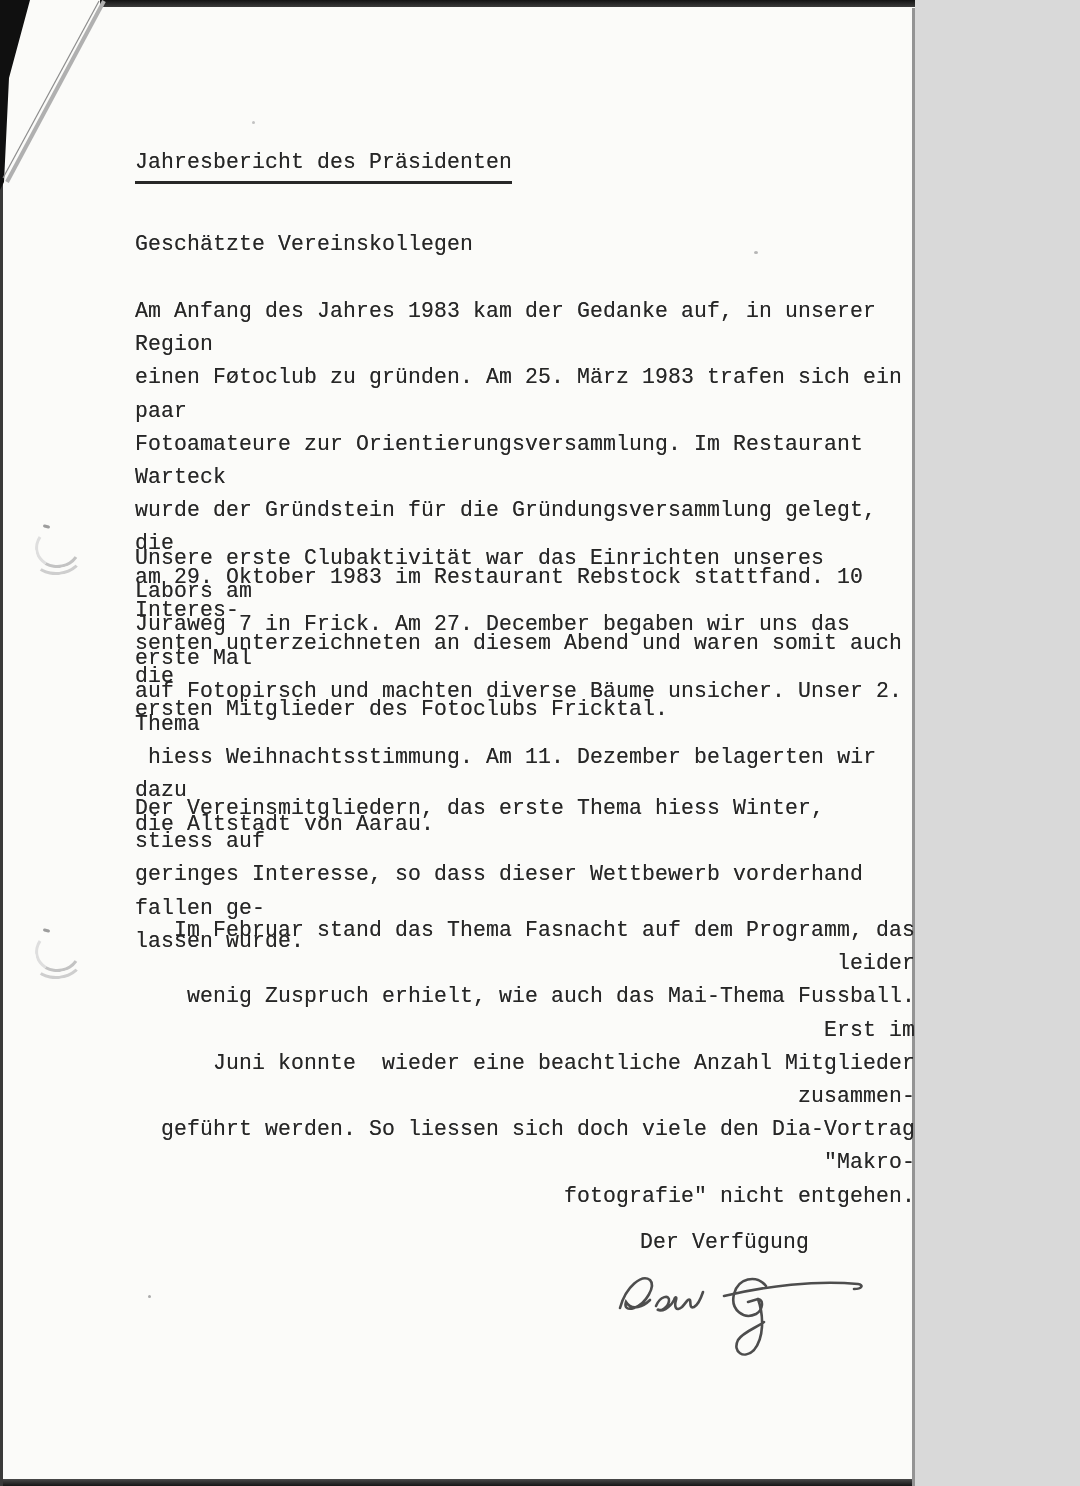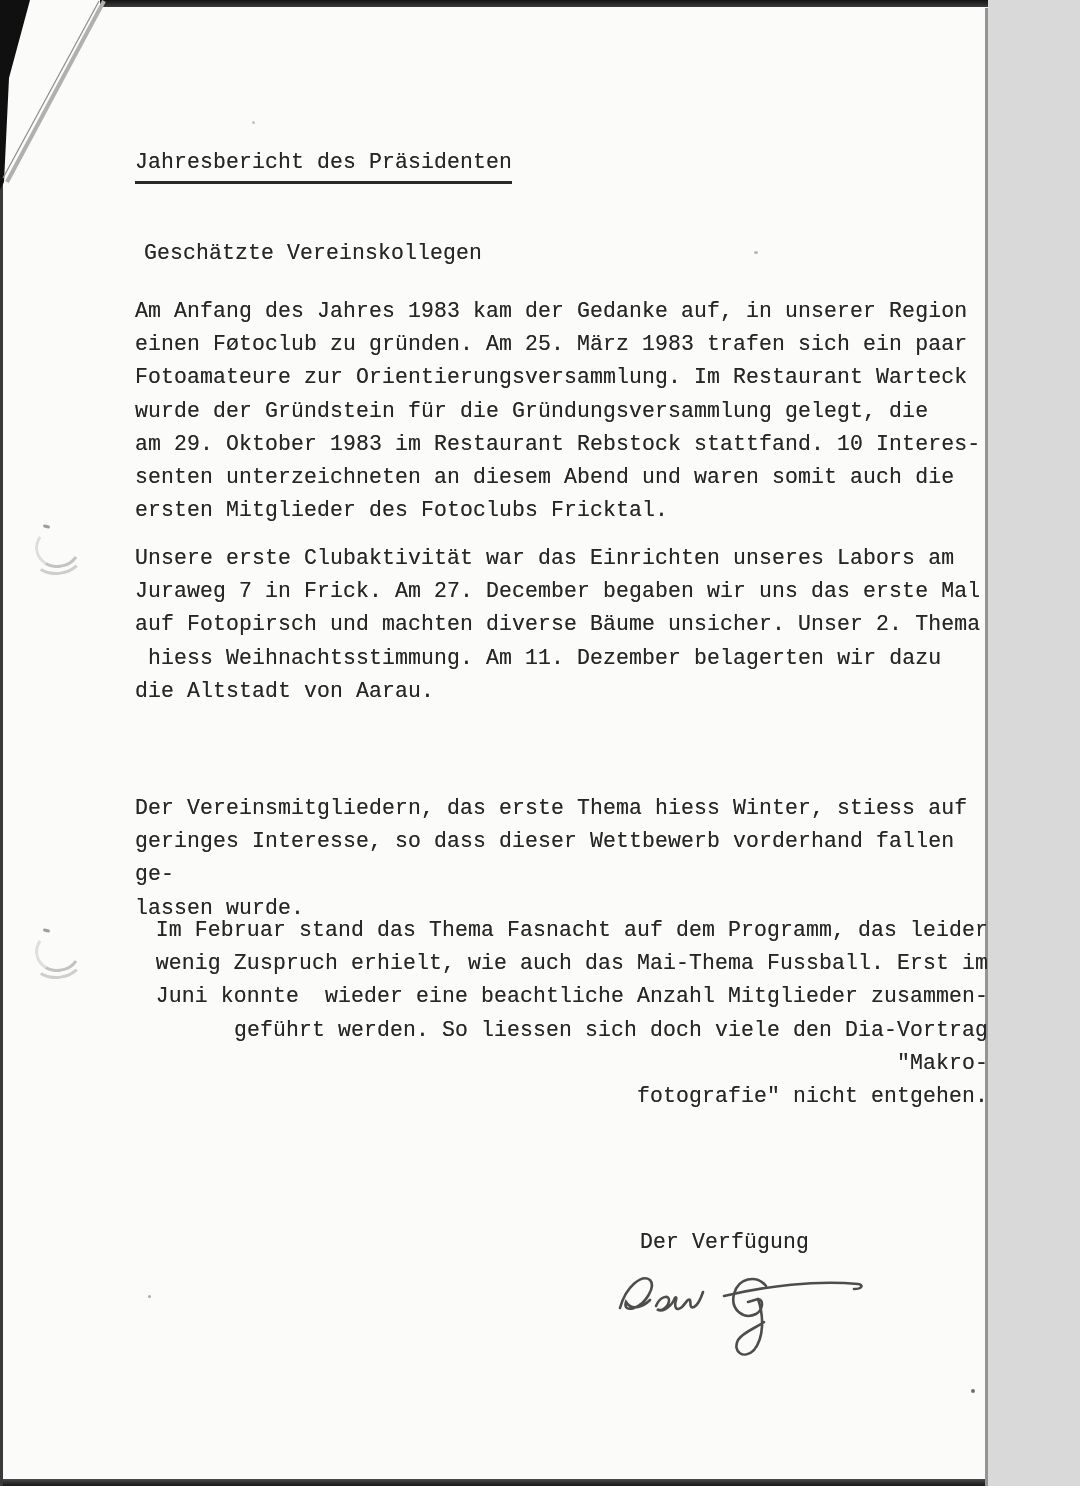--- a/index.html
+++ b/index.html
@@ -1,19 +1,19 @@
 <!DOCTYPE html>
 <html><head>
 <meta charset="utf-8">
 <style>
   html, body { margin: 0; padding: 0; background: #d9d9d9; }
 
   .scan {
     position: relative;
-    width: 988px;
+    width: 915px;
     height: 1486px;
     background: #fbfbf9;
     overflow: hidden;
     font-family: "Liberation Mono", "DejaVu Sans Mono", monospace;
     color: #262626;
   }
 
   
   .txt {
     position: absolute;
@@ -28,21 +28,21 @@
   .doc-title {
     top: 146px;
     font-weight: normal;
     margin: 0;
   }
   .doc-title .u {
     border-bottom: 3px solid #282828;
     padding-bottom: 7px;
   }
 
-  .salutation { top: 237px; margin-left: 9px; }
+  .salutation { top: 228px; }
   .p1 { top: 295px; }
   .p2 { top: 542px; }
   .p3 { top: 709px; }
   .p4 { top: 792px; }
   .p5 { top: 914px; text-align: right; }
   .p6 { top: 1092px; }
   .closing { left: 640px; top: 1226px; }
 
   
   .edge-top {

